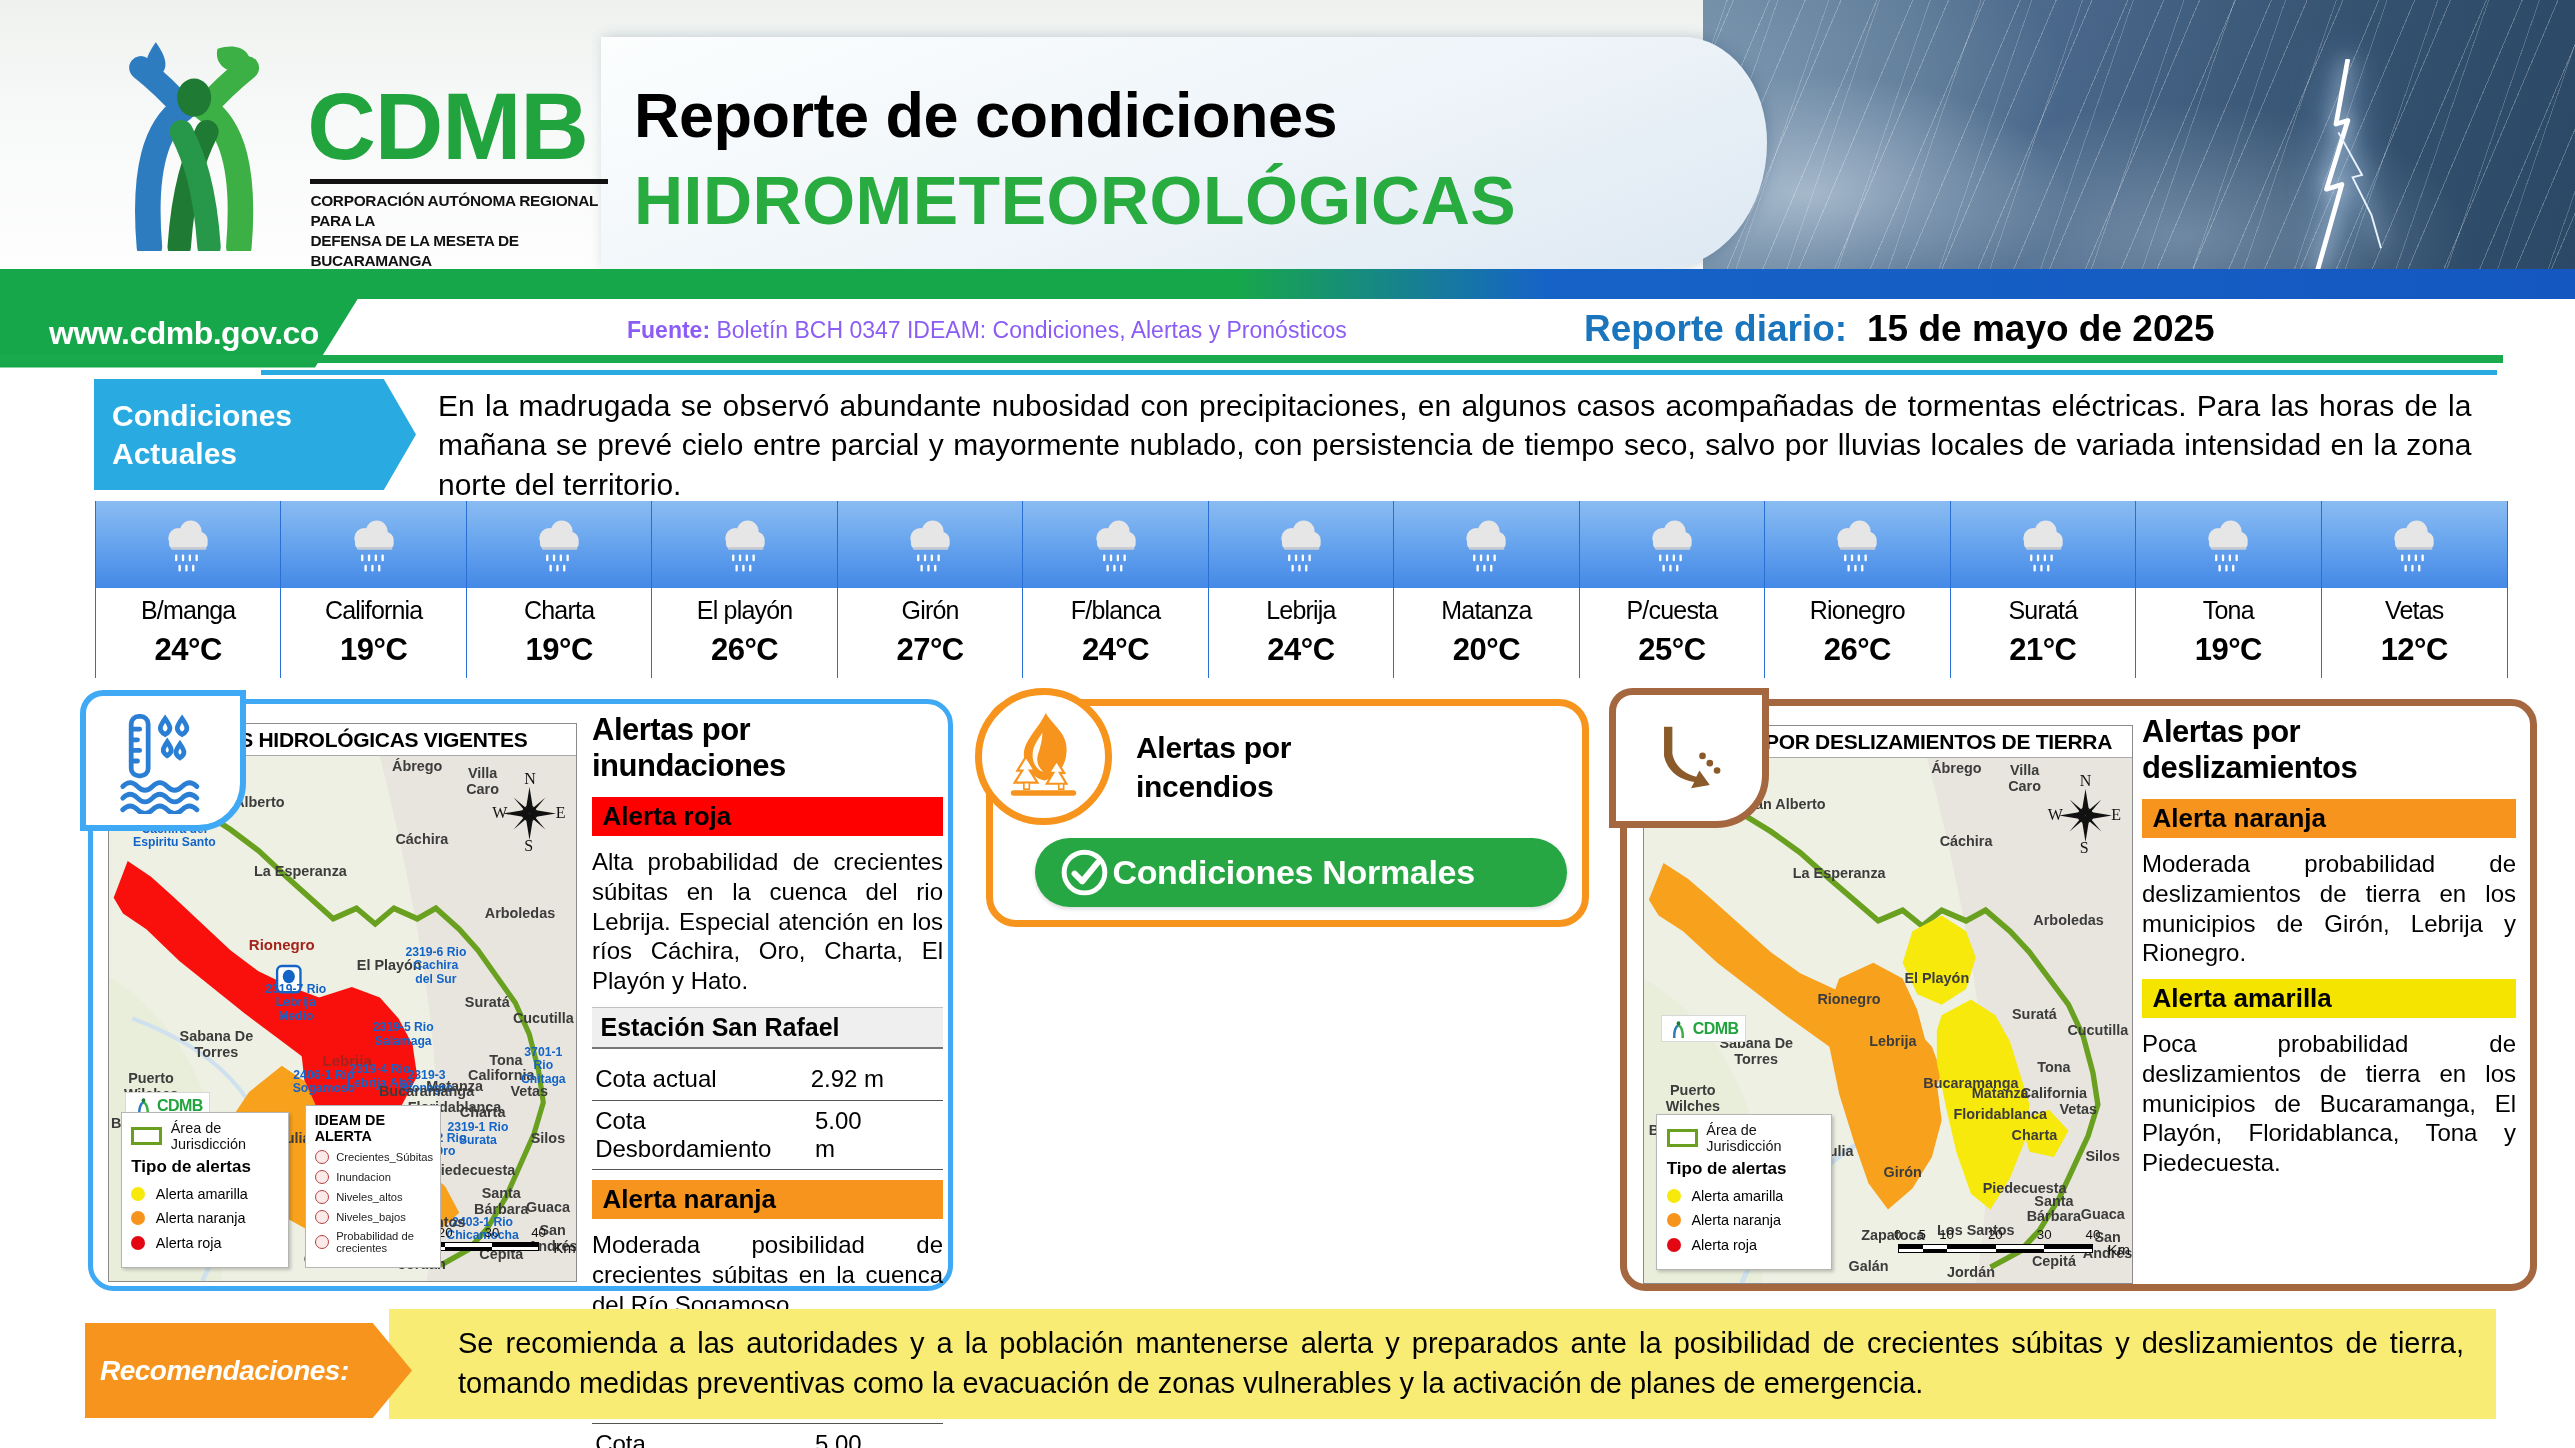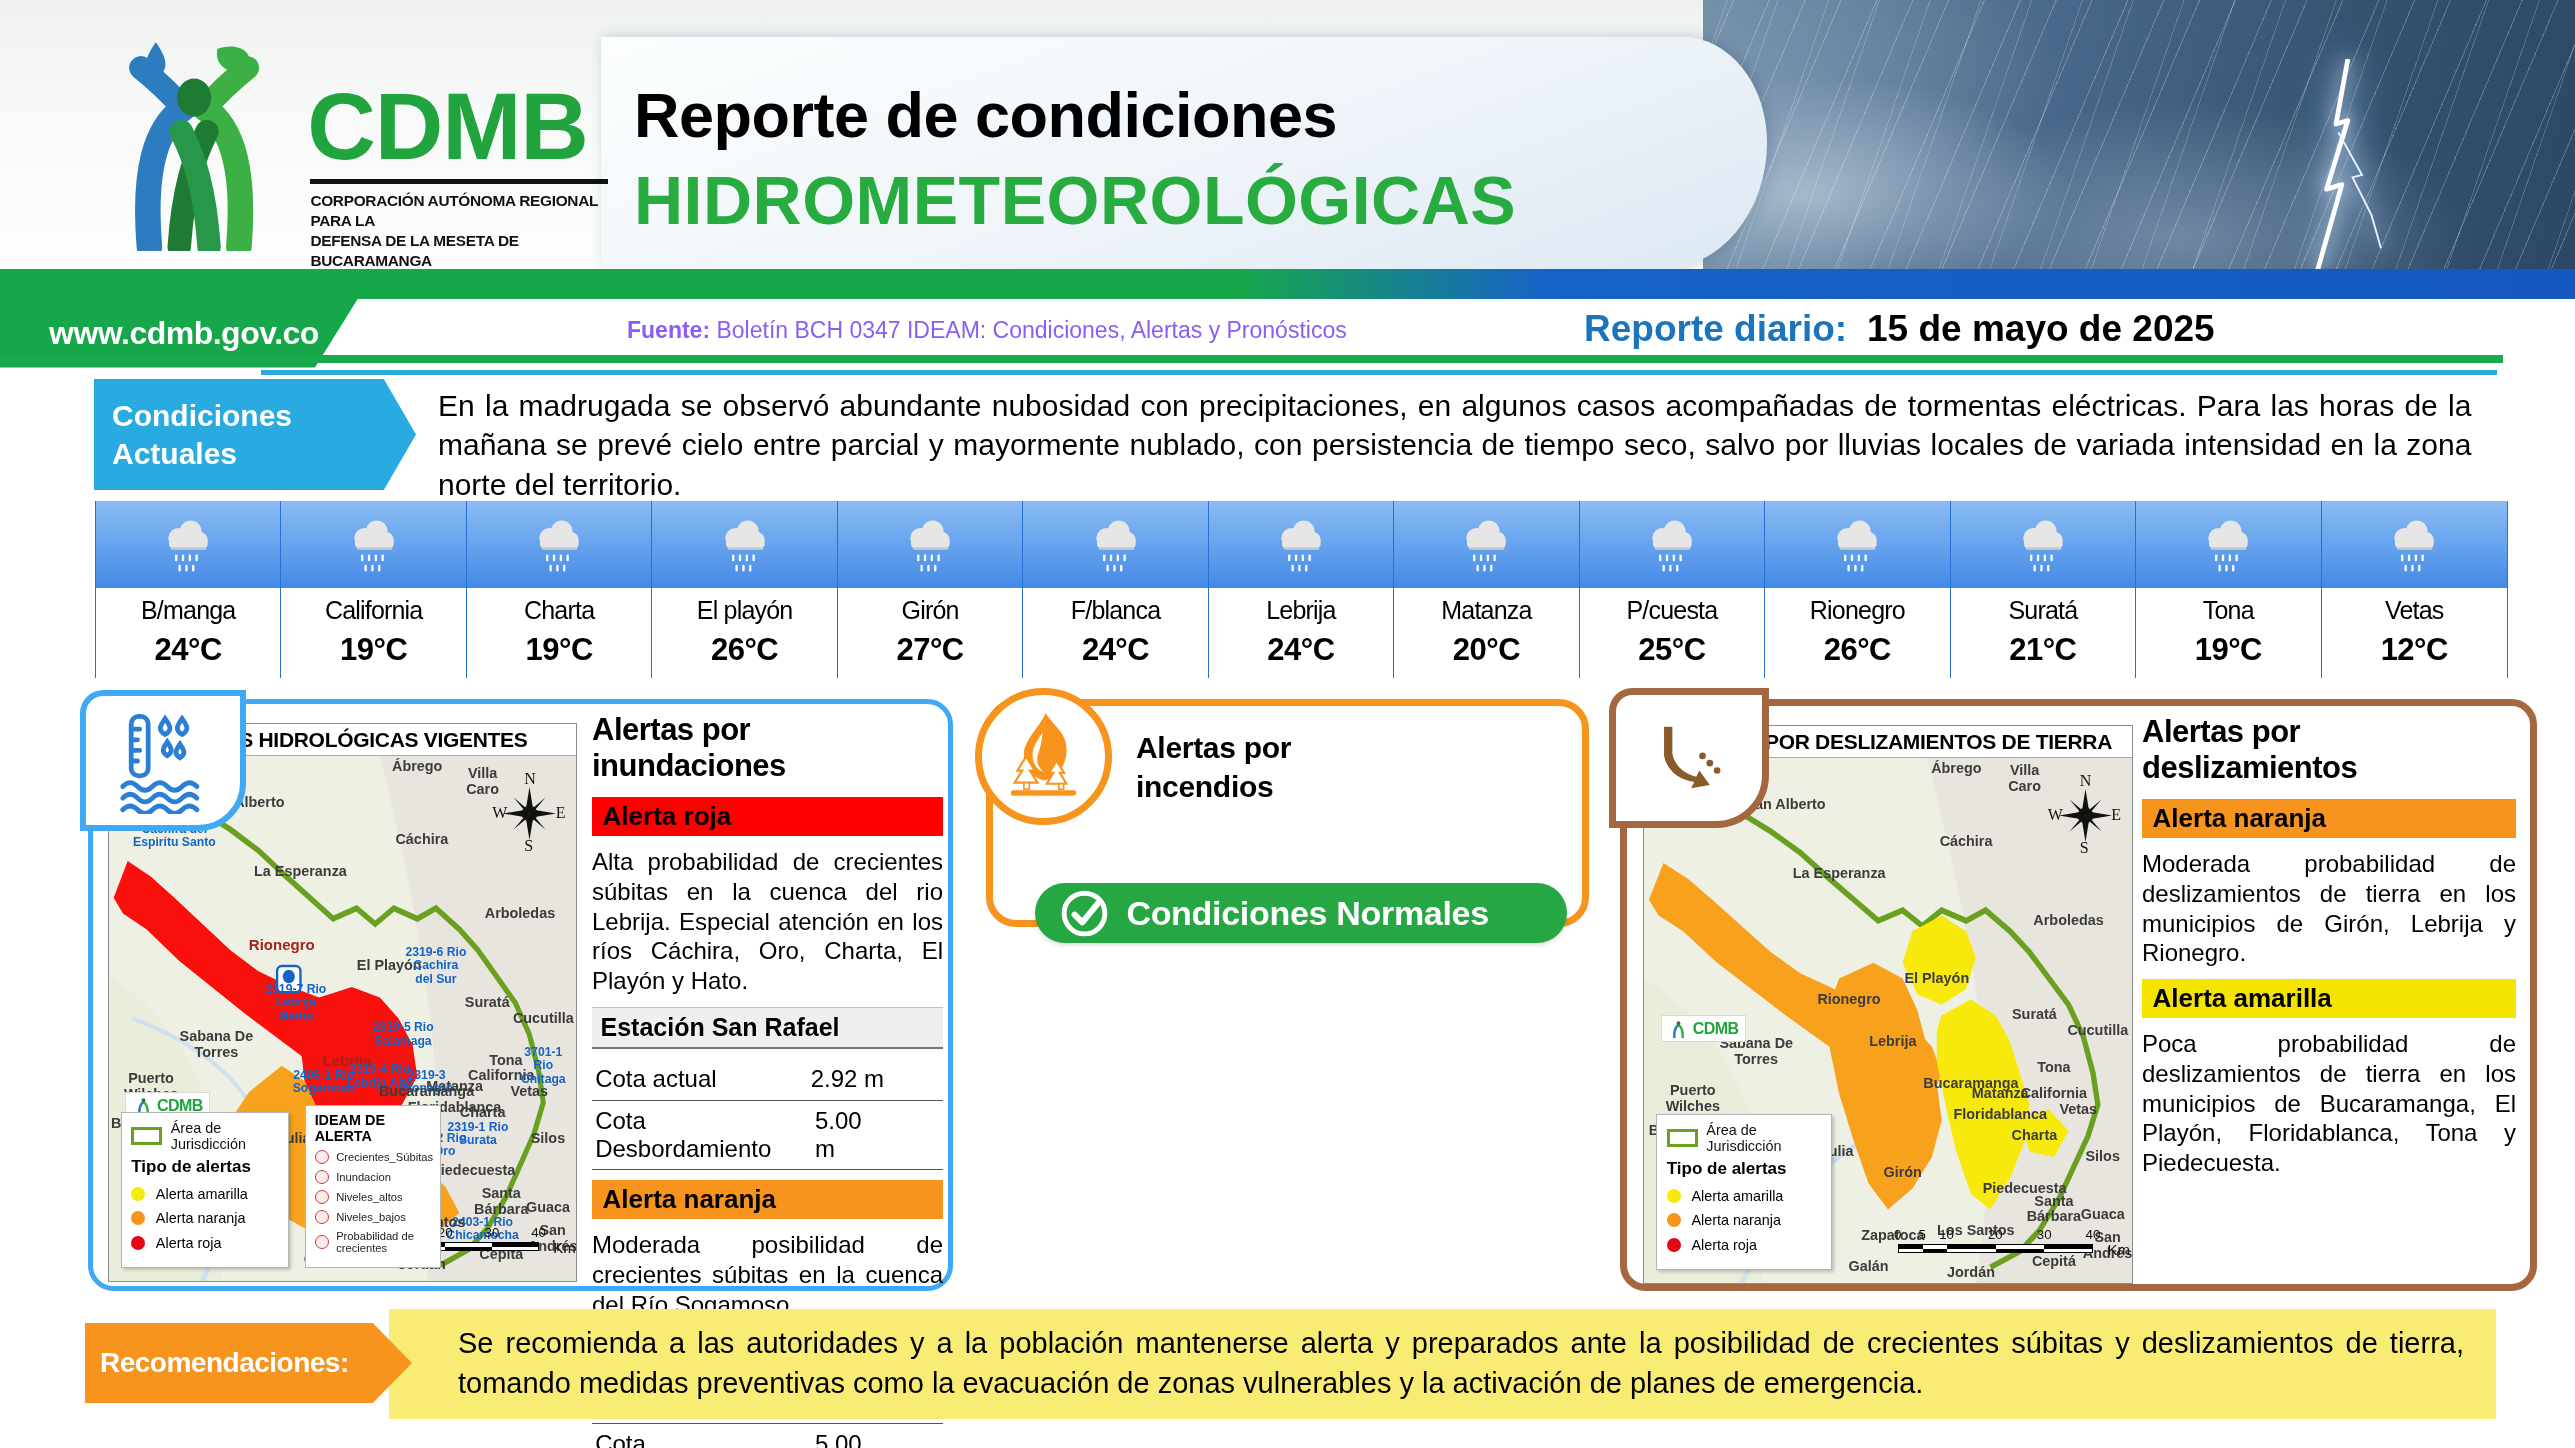--- a/index.html
+++ b/index.html
@@ -127,29 +127,29 @@
   .acol-title{font-size:31px;font-weight:bold;line-height:1.17;white-space:pre-line;letter-spacing:-0.5px;margin-bottom:3.2px;}
   .banner{font-size:26px;font-weight:bold;padding:4.3px 10.6px;color:#000;}
   .banner.red{background:#ff0000;}
   .banner.orange{background:#f7941d;}
   .banner.yellow{background:#f5e400;}
   .acol-para{font-size:24px;line-height:1.24;text-align:justify;margin:1.1px 0;}
   .station-name{font-size:25px;font-weight:bold;background:#efefef;padding:5.3px 8.5px;border-top:1.6px solid #c2c2c2;border-bottom:2.1px solid #777;}
   .srow{display:flex;justify-content:space-between;font-size:24px;padding:6.4px 59px 6.4px 3.2px;border-bottom:1.6px solid #555;}
   
   .fire-title{position:absolute;left:143px;top:22.4px;font-size:30px;font-weight:bold;line-height:1.3;white-space:pre-line;letter-spacing:-0.3px;}
-  .pill{position:absolute;left:42px;top:132px;width:532px;height:60px;background:#27a744;border-radius:38px;
-    display:flex;align-items:center;gap:14px;padding-left:22.4px;box-shadow:0 2.1px 4.3px rgba(0,0,0,.15);margin-top:45px;}
+  .pill{position:absolute;left:42px;top:132px;width:532px;height:69px;background:#27a744;border-radius:38px;
+    display:flex;align-items:center;padding-left:22.4px;box-shadow:0 2.1px 4.3px rgba(0,0,0,.15);}
   .pill svg{width:55px;height:55px;flex:0 0 auto;}
   .pill span{color:#fff;font-size:34px;font-weight:bold;letter-spacing:-0.3px;}
   
   .rec-box{position:absolute;left:389px;top:1309px;width:2107px;height:110px;background:#f8ec75;padding:14px 32px 0 69px;}
   .rec-box p{margin:0;font-size:29px;line-height:1.38;text-align:justify;}
-  .rec-label{position:absolute;left:85px;top:1323px;width:327px;height:80px;background:#f7941d;
-    clip-path:polygon(0 0,88% 0,100% 50%,88% 100%,0 100%);display:flex;align-items:center;}
+  .rec-label{position:absolute;left:85px;top:1323px;width:327px;height:95px;background:#f7941d;
+    clip-path:polygon(0 0,88% 0,100% 50%,88% 100%,0 100%);display:flex;align-items:center;font-style:italic;}
   .rec-label span{color:#fff;font-size:28px;font-weight:bold;margin-left:15px;letter-spacing:-0.5px;}
 </style>
 </head>
 <body>
 
 <div id="stage">
 
   <div class="hdr">
     <div class="storm">
       <div class="rain1"></div>

